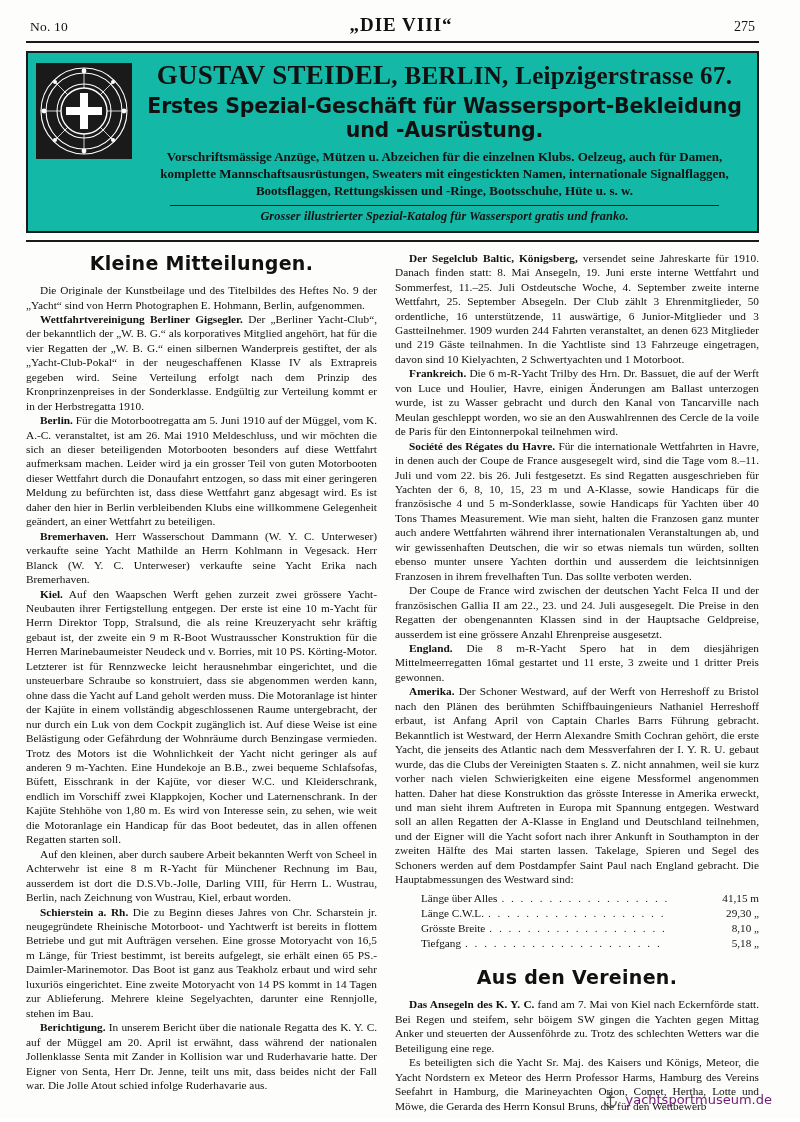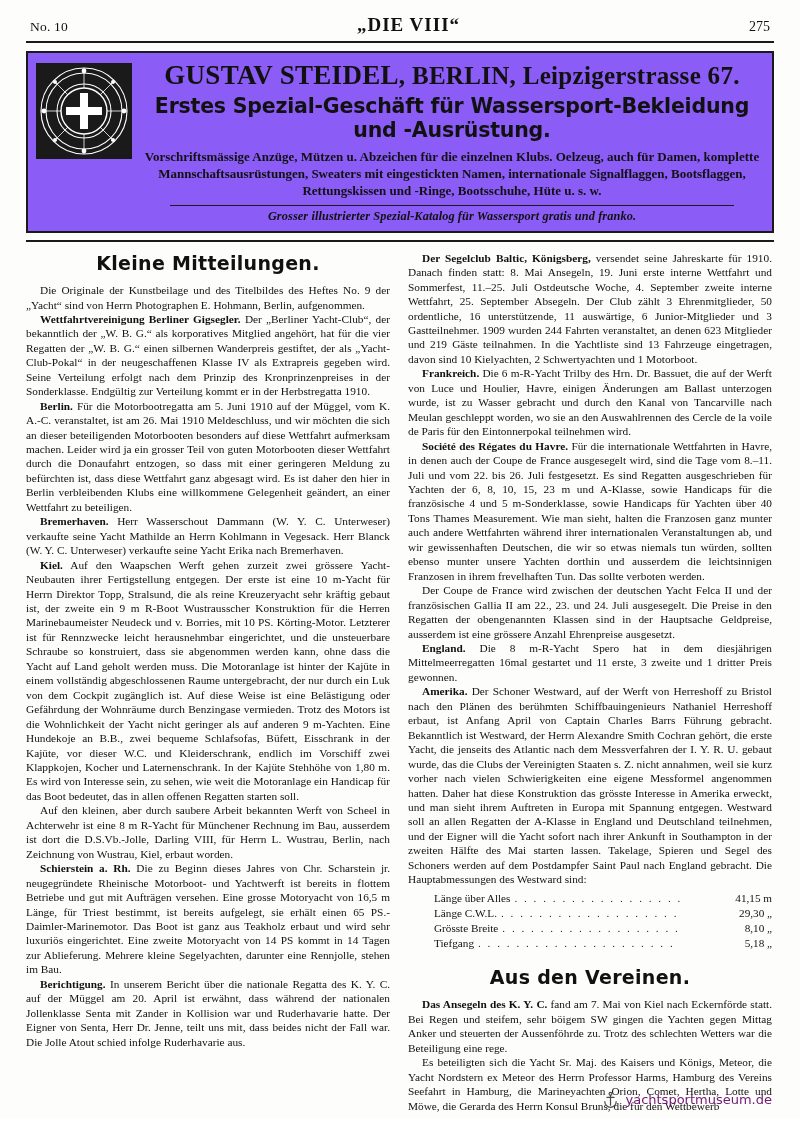--- a/index.html
+++ b/index.html
@@ -13,21 +13,21 @@
     height: 1122px;
     font-family: "Liberation Serif", serif;
     color: #111111;
     position: relative;
     overflow: hidden;
   }
   .page {
     width: 800px;
     height: 1118px;
     box-sizing: border-box;
-    padding: 14px 26px 6px 26px;
+    padding: 14px 41px 6px 26px;
     position: relative;
     background: #fdfdfb;
   }
 
   
   .runhead {
     display: flex;
     align-items: baseline;
     justify-content: space-between;
     font-size: 14px;
@@ -47,21 +47,21 @@
   }
 
   
   .ad {
     border: 2px solid #1a1a1a;
     margin-top: 8px;
     padding: 6px 8px 7px 8px;
     display: flex;
     gap: 8px;
     align-items: flex-start;
-    background: #8b5cf6;
+    background: #14b8a6;
   }
   .ad-logo {
     width: 96px;
     min-width: 96px;
     height: 96px;
     position: relative;
     margin-top: 4px;
   }
   .ad-body {
     flex: 1;

